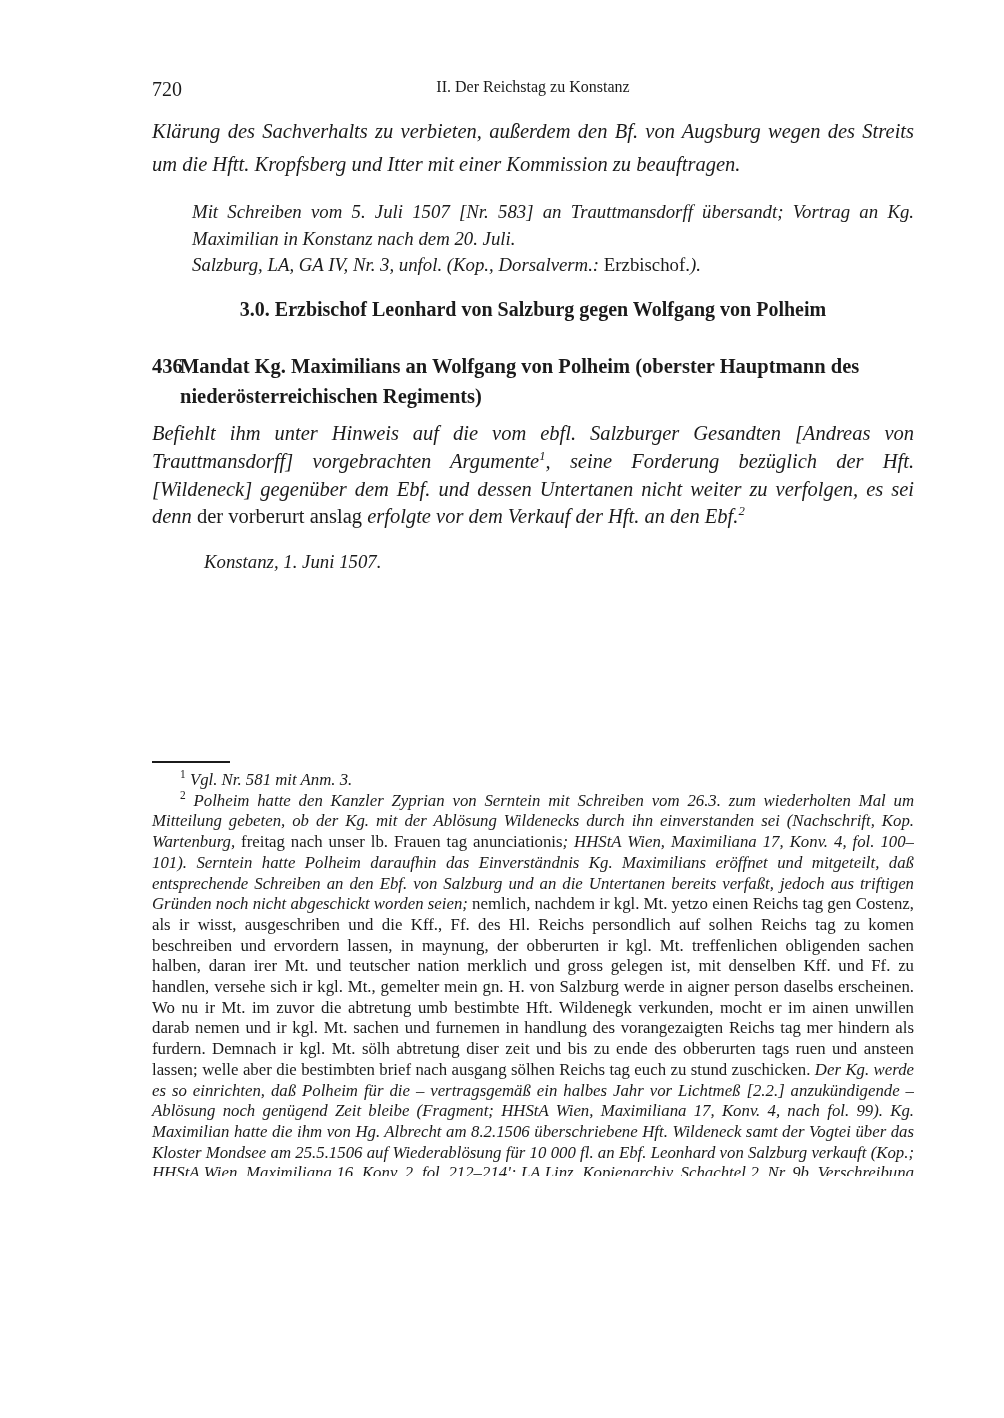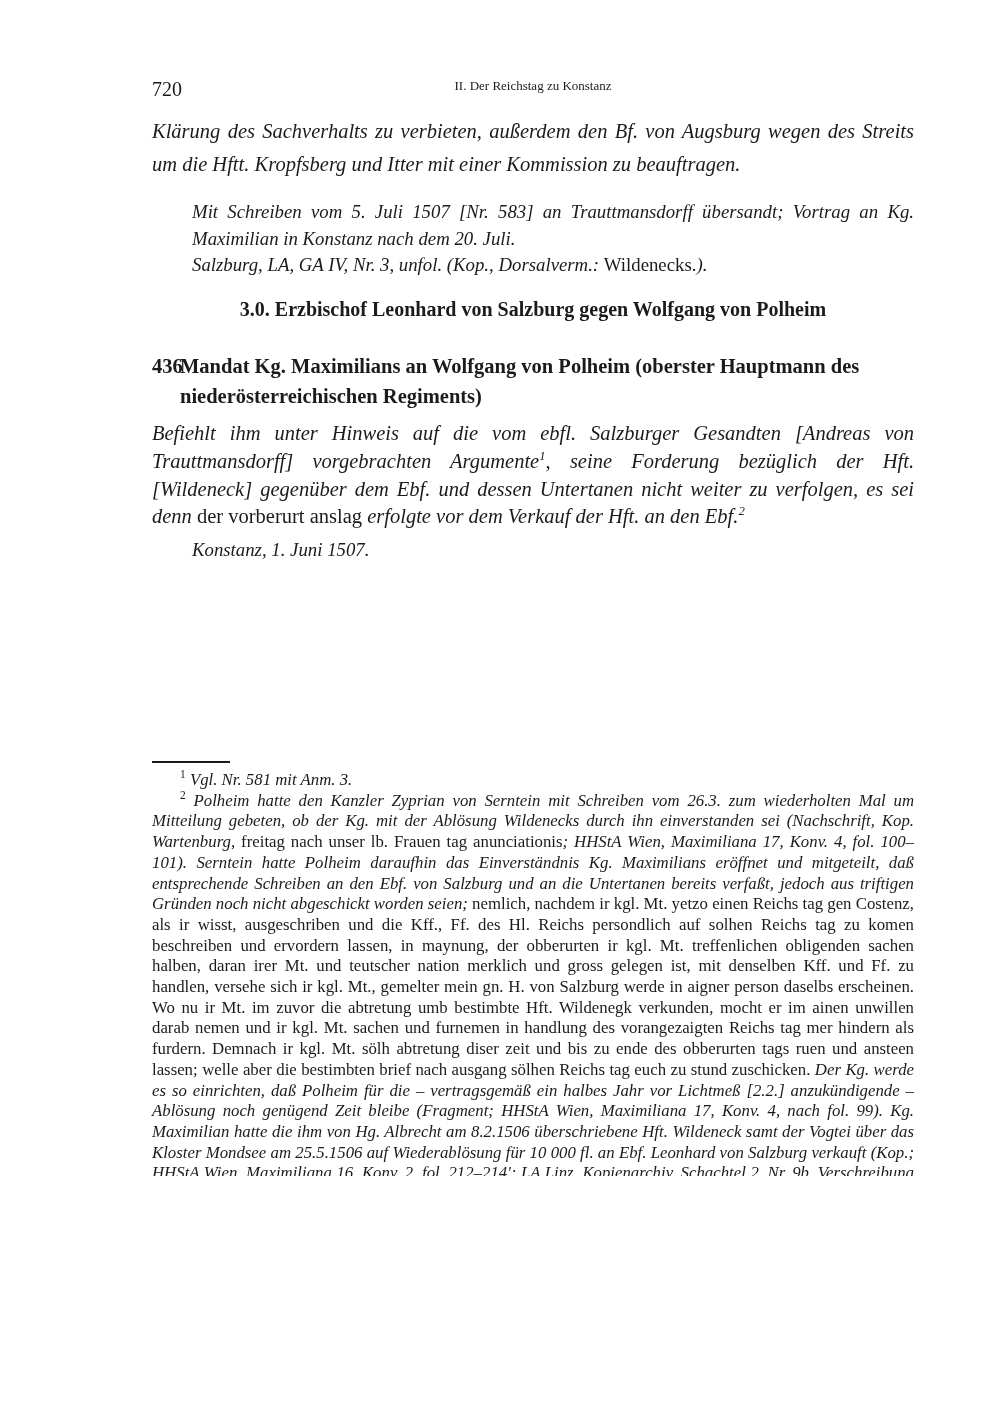--- a/index.html
+++ b/index.html
@@ -12,37 +12,37 @@
     font-family: "Liberation Serif", serif;
     overflow: hidden;
   }
   .col { position: absolute; left: 152px; width: 762px; }
   .it { font-style: italic; }
   .rm { font-style: normal; }
   .sc { font-variant: small-caps; font-style: normal; margin-top: 25px; }
 
   .running-head { top: 78px; height: 26px; }
   .pagenum { position: absolute; left: 0; top: 0; font-size: 20px; }
-  .runtitle { display: block; text-align: center; font-size: 13px; }
+  .runtitle { display: block; text-align: center; font-size: 16px; }
 
   .lead { top: 115px; margin: 0; font-size: 20.5px; line-height: 33px; text-align: justify; }
 
   .cite { position: absolute; left: 192px; width: 722px; top: 199px; font-size: 18.8px; line-height: 26.5px; }
   .cite p { margin: 0; text-align: justify; }
 
   .section { top: 298px; margin: 0; font-size: 20px; font-weight: 700; text-align: center; }
 
   .entryhead { top: 351px; font-weight: 700; font-size: 20.5px; line-height: 30px; }
   .eno { position: absolute; left: 0; top: 0; }
   .etitle { margin-left: 28px; }
 
   .summary { top: 420px; margin: 0; font-size: 20.5px; line-height: 27.8px; text-align: justify; }
 
   .dateline { position: absolute; left: 192px; width: 722px; top: 537px; font-size: 18.8px; line-height: 26.5px; }
-  .dateline p { margin: 0; }
+  .dateline p { margin: 12px; }
 
   .fnrule { position: absolute; left: 152px; top: 761px; width: 78px; border-top: 2px solid #1b1b1b; }
 
   .footnotes { top: 770px; font-size: 16.8px; line-height: 20.7px; }
   .footnotes p { margin: 0; text-align: justify; text-indent: 28px; }
 
   sup { line-height: 0; }
   .fnref { font-size: 0.62em; }
   .fnm { font-size: 0.68em; font-style: normal; }
 </style>
@@ -53,21 +53,21 @@
 
   <header class="running-head col">
     <span class="pagenum">720</span>
     <span class="runtitle">II. Der Reichstag zu Konstanz</span>
   </header>
 
   <p class="lead col it">Klärung des Sachverhalts zu verbieten, außerdem den Bf. von Augsburg wegen des Streits um die Hftt. Kropfsberg und Itter mit einer Kommission zu beauftragen.</p>
 
   <div class="cite">
     <p class="it">Mit Schreiben vom 5. Juli 1507 [Nr. 583] an Trauttmansdorff übersandt; Vortrag an Kg. Maximilian in Konstanz nach dem 20. Juli.</p>
-    <p><span class="it">Salzburg, LA, GA IV, Nr. 3, unfol. (Kop., Dorsalverm.: </span><span class="rm">Wildenecks.</span><span class="it">).</span></p>
+    <p><span class="it">Salzburg, LA, GA IV, Nr. 3, unfol. (Kop., Dorsalverm.: </span><span class="rm">Erzbischof.</span><span class="it">).</span></p>
   </div>
 
   <h2 class="section col">3.0. Erzbischof Leonhard von Salzburg gegen Wolfgang von Polheim</h2>
 
   <div class="entryhead col">
     <span class="eno">436</span>
     <div class="etitle">Mandat Kg. Maximilians an Wolfgang von Polheim (oberster Hauptmann des niederösterreichischen Regiments)</div>
   </div>
 
   <p class="summary col"><span class="it">Befiehlt ihm unter Hinweis auf die vom ebfl. Salzburger Gesandten [Andreas von Trauttmansdorff] vorgebrachten Argumente</span><sup class="fnref it">1</sup><span class="it">, seine Forderung bezüglich der Hft. [Wildeneck] gegenüber dem Ebf. und dessen Untertanen nicht weiter zu verfolgen, es sei denn </span><span class="rm">der vorberurt anslag </span><span class="it">erfolgte vor dem Verkauf der Hft. an den Ebf.</span><sup class="fnref it">2</sup></p>

